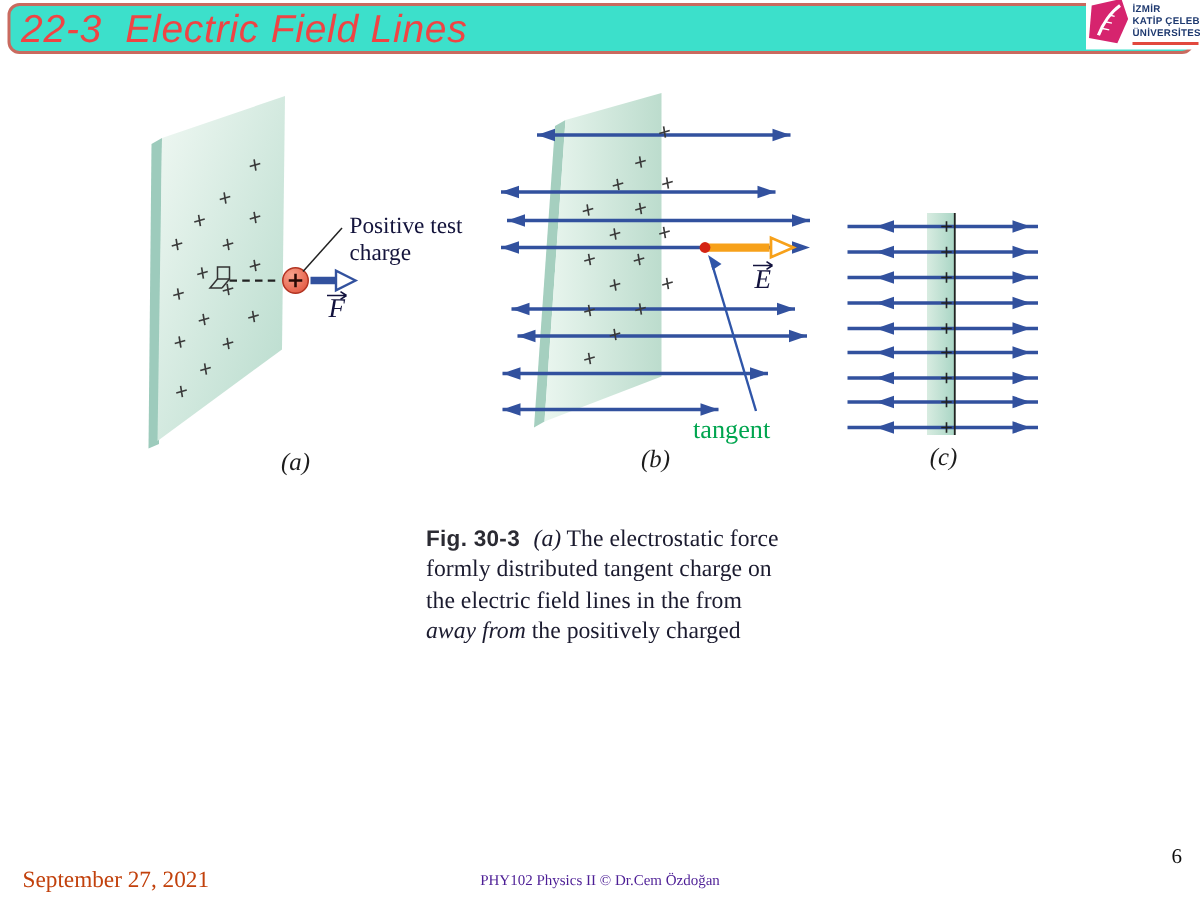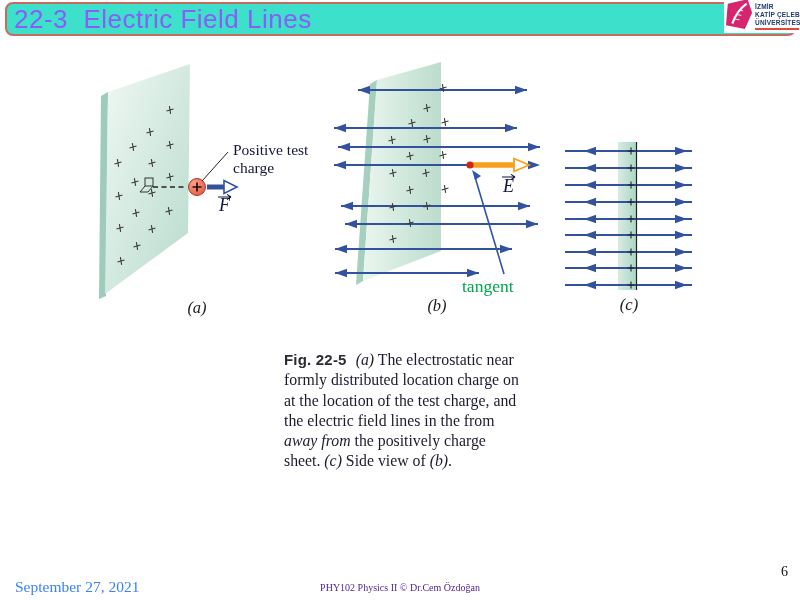--- a/index.html
+++ b/index.html
@@ -3,21 +3,21 @@
 <meta charset="utf-8">
 <style>
   html,body{margin:0;padding:0;background:#fff;}
   .slide{position:relative;width:800px;height:600px;background:#ffffff;overflow:hidden;
          font-family:"Liberation Serif",serif;}
 
   
   .header-bar{position:absolute;left:5px;top:2px;width:791px;height:34px;box-sizing:border-box;
               background:#3CE0CB;border:2px solid #C96A5F;border-radius:8px;}
   .header-title{position:absolute;left:14px;top:4px;font-family:"Liberation Sans",sans-serif;
-                font-size:26px;color:#8b5cf6;white-space:pre;letter-spacing:.5px;}
+                font-size:26px;color:#ef4444;white-space:pre;letter-spacing:.5px;font-style:italic;}
 
   
   .logo-box{position:absolute;right:0;top:0;width:76px;height:33px;background:#ffffff;
             display:flex;align-items:center;gap:2px;padding:1px 1px 1px 2px;box-sizing:border-box;z-index:3;}
   .logo-text{display:flex;flex-direction:column;justify-content:center;}
   .logo-text .l{font-family:"Liberation Sans",sans-serif;font-weight:bold;font-size:6.5px;
                 line-height:8px;color:#1F3A70;letter-spacing:.2px;white-space:nowrap;}
   .logo-underline{width:44px;height:2px;background:#E2483D;margin-top:1px;}
 
   
@@ -31,21 +31,21 @@
   text.tangentlbl{font-family:"Liberation Serif",serif;font-size:17.5px;fill:#00A54F;}
 
   
   .caption{position:absolute;left:284px;top:350px;width:280px;font-size:15.8px;line-height:20.3px;color:#1B1B2F;}
   .caption .figbold{font-family:"Liberation Sans",sans-serif;font-weight:bold;font-size:15px;
                     color:#2B2B33;letter-spacing:.2px;margin-right:9px;}
   .caption .it{font-style:italic;}
   .caption .vec{font-family:"DejaVu Serif",serif;font-style:italic;}
 
   
-  .footer-date{position:absolute;left:15px;top:578px;font-size:15.5px;color:#3b82f6;}
+  .footer-date{position:absolute;left:15px;top:578px;font-size:15.5px;color:#c2410c;}
   .footer-course{position:absolute;left:0;top:582px;width:800px;text-align:center;font-size:10px;color:#4c1d95;}
   .footer-page{position:absolute;right:12px;top:564px;font-size:14px;color:#0d0d0d;}
 </style>
 </head>
 <body>
 
 <div class="slide">
 
   <div class="header-bar"></div>
   <div class="header-title">22-3  Electric Field Lines</div>
@@ -225,25 +225,23 @@
         <use href="#pmc" x="631" y="235"></use>
       <use href="#pmc" x="631" y="252"></use>
         <use href="#pmc" x="631" y="268"></use>
       <use href="#pmc" x="631" y="285"></use>
 
       <text class="figlabel" x="629" y="310" text-anchor="middle">(c)</text>
     </g>
   </svg>
 
   <div class="caption">
-    <div><span class="figbold">Fig. 22-5</span><span class="it">(a)</span><span> The electrostatic near</span></div>
-    <div><span>formly distributed location charge on</span></div>
-    <div><span>at the location of the test charge, and</span></div>
+    <div><span class="figbold">Fig. 30-3</span><span class="it">(a)</span><span> The electrostatic force</span></div>
+    <div><span>formly distributed tangent charge on</span></div>
     <div><span>the electric field lines in the from</span></div>
-    <div><span class="it">away from</span><span> the positively charge</span></div>
-    <div><span>sheet. </span><span class="it">(c)</span><span> Side view of </span><span class="it">(b)</span><span>.</span></div>
+    <div><span class="it">away from</span><span> the positively charged</span></div>
   </div>
 
   <div class="footer-date">September 27, 2021</div>
   <div class="footer-course">PHY102 Physics II © Dr.Cem Özdoğan</div>
   <div class="footer-page">6</div>
 
 </div>
 
 </body></html>

